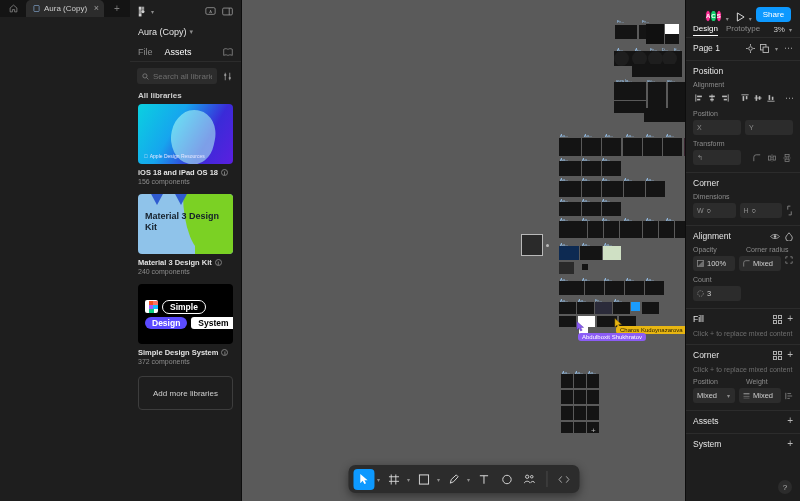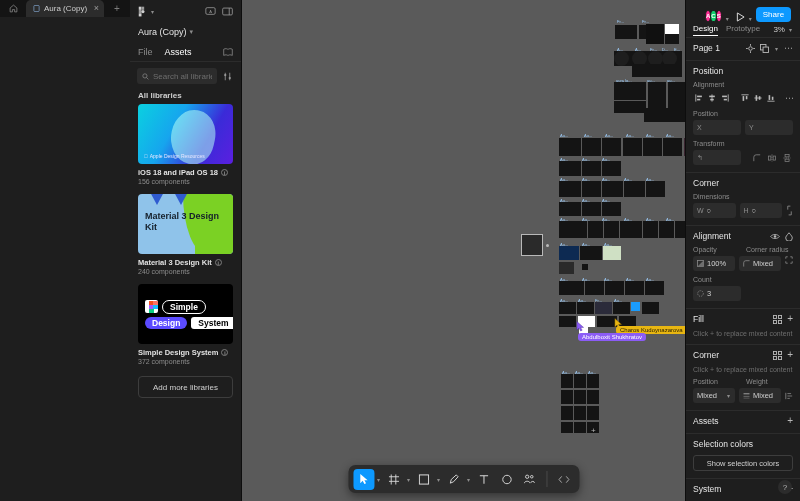--- a/index.html
+++ b/index.html
@@ -42,21 +42,21 @@
                      font-family:"Liberation Sans", sans-serif; }
   .searchbox input::placeholder { color:#6e6e6e; }
   .sec-h { padding:3px 8px 4px; font-size:8px; color:#cfcfcf; font-weight:bold; }
   .libs { padding:0 8px; overflow:hidden; }
   .lib { margin-bottom:9px; }
   .libcard { height:60px; border-radius:4px; overflow:hidden; position:relative; }
   .lib-name { font-size:7.5px; color:#e2e2e2; font-weight:bold; margin-top:4px; display:flex; align-items:center; gap:3px;}
   .lib-count { font-size:7px; color:#8c8c8c; margin-top:1px; }
   .badge-i { width:7px; height:7px; border-radius:50%; border:1px solid #7d7d7d; display:inline-flex;
              align-items:center; justify-content:center; font-size:5px; color:#9b9b9b; }
-  .addlib { margin:2px 8px 0; height:22px; border:1px solid #3d3d3d; border-radius:4px; display:flex;
+  .addlib { margin:2px 8px 0; height:34px; border:1px solid #3d3d3d; border-radius:4px; display:flex;
             align-items:center; justify-content:center; font-size:8px; color:#d0d0d0; }
 
   
   .c-ios { background:linear-gradient(120deg,#0ad1e0 0%,#16a5ee 38%,#3a2bd8 70%,#5b1fe0 100%); }
   .c-ios .blob { position:absolute; right:18px; top:6px; width:44px; height:54px; border-radius:50% 50% 45% 55%;
                  background:rgba(180,255,245,0.55); transform:rotate(12deg); }
   .c-ios .ttl { position:absolute; left:6px; top:6px; font-size:10.5px; font-weight:bold; color:#fff; line-height:1.15; letter-spacing:-0.2px;}
   .c-ios .foot { position:absolute; left:6px; bottom:5px; font-size:5px; color:#e7e7ff; display:flex; gap:2px; align-items:center;}
   
   .c-m3 { background:#8fc3ea; }
@@ -788,24 +788,20 @@
 
       <div class="r-sec">
         <div class="r-row">
           <span class="r-title">Assets</span>
           <span class="icons-r">
             <span class="plus">+</span>
           </span>
         </div>
       </div>
 
-      <div class="r-sec">
-        <div class="r-title">Selection colors</div>
-        <div class="outline-btn" style="margin-top:6px">Show selection colors</div>
-      </div>
 
       <div class="r-sec" style="border-bottom:none">
         <div class="r-row">
           <span class="r-title">System</span>
           <span class="icons-r">
             <span class="plus">+</span>
           </span>
         </div>
       </div>
 

